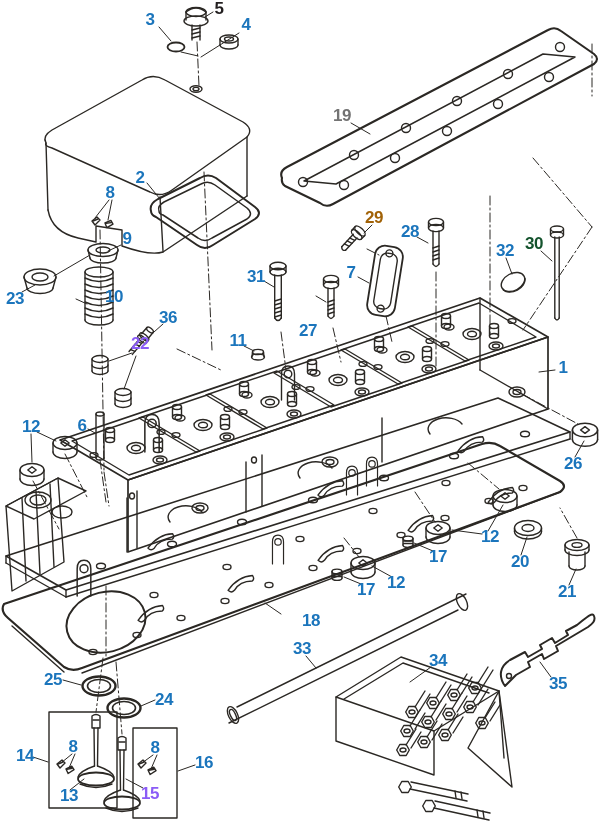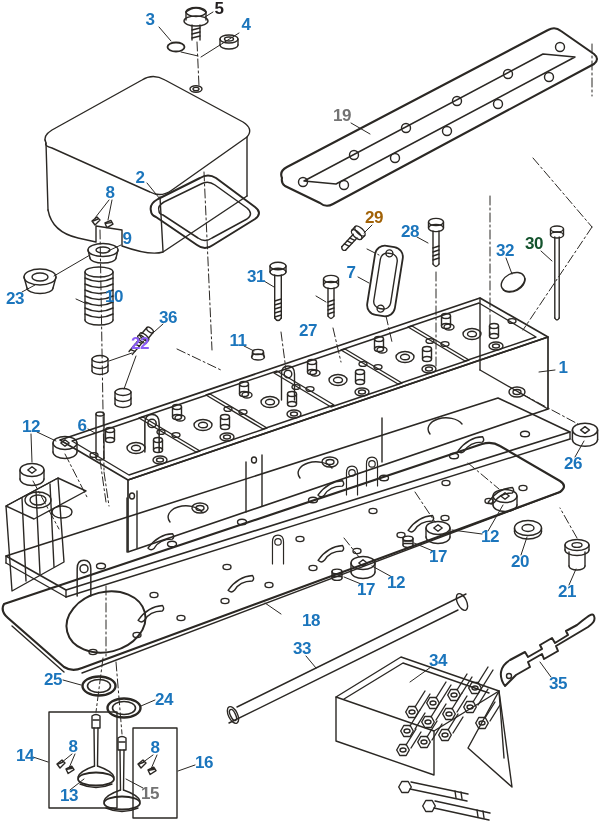--- a/index.html
+++ b/index.html
@@ -628,16 +628,16 @@
       <span class="callout" style="left: 287px; top: 621px; color: rgb(27, 117, 188); margin-left: 24px;">18</span>
       <span class="callout" style="left: 302px; top: 649px; color: rgb(27, 117, 188);">33</span>
       <span class="callout" style="left: 438px; top: 661px; color: rgb(27, 117, 188);">34</span>
       <span class="callout" style="left: 558px; top: 684px; color: rgb(27, 117, 188);">35</span>
       <span class="callout" style="left: 53px; top: 680px; color: rgb(27, 117, 188);">25</span>
       <span class="callout" style="left: 164px; top: 700px; color: rgb(27, 117, 188);">24</span>
       <span class="callout" style="left: 25px; top: 756px; color: rgb(27, 117, 188);">14</span>
       <span class="callout" style="left: 73px; top: 747px; color: rgb(27, 117, 188);">8</span>
       <span class="callout" style="left: 155px; top: 748px; color: rgb(27, 117, 188);">8</span>
       <span class="callout" style="left: 62px; top: 796px; color: rgb(27, 117, 188); margin-left: 7px;">13</span>
-      <span class="callout" style="left: 150px; top: 794px; color: #737373;">15</span>
+      <span class="callout" style="left: 150px; top: 794px; color: #8b5cf6;">15</span>
       <span class="callout" style="left: 204px; top: 763px; color: rgb(27, 117, 188);">16</span>
     </div>
 </div>
 
 </body></html>

